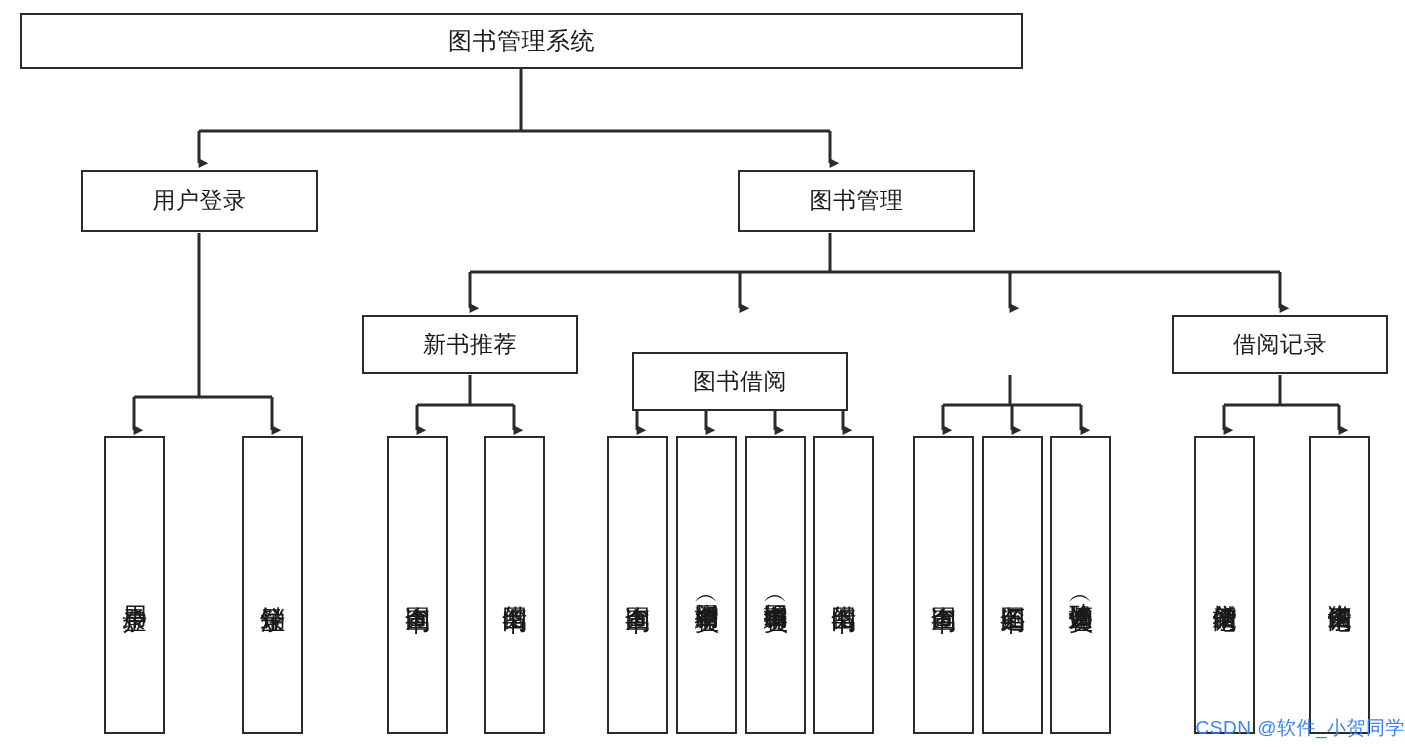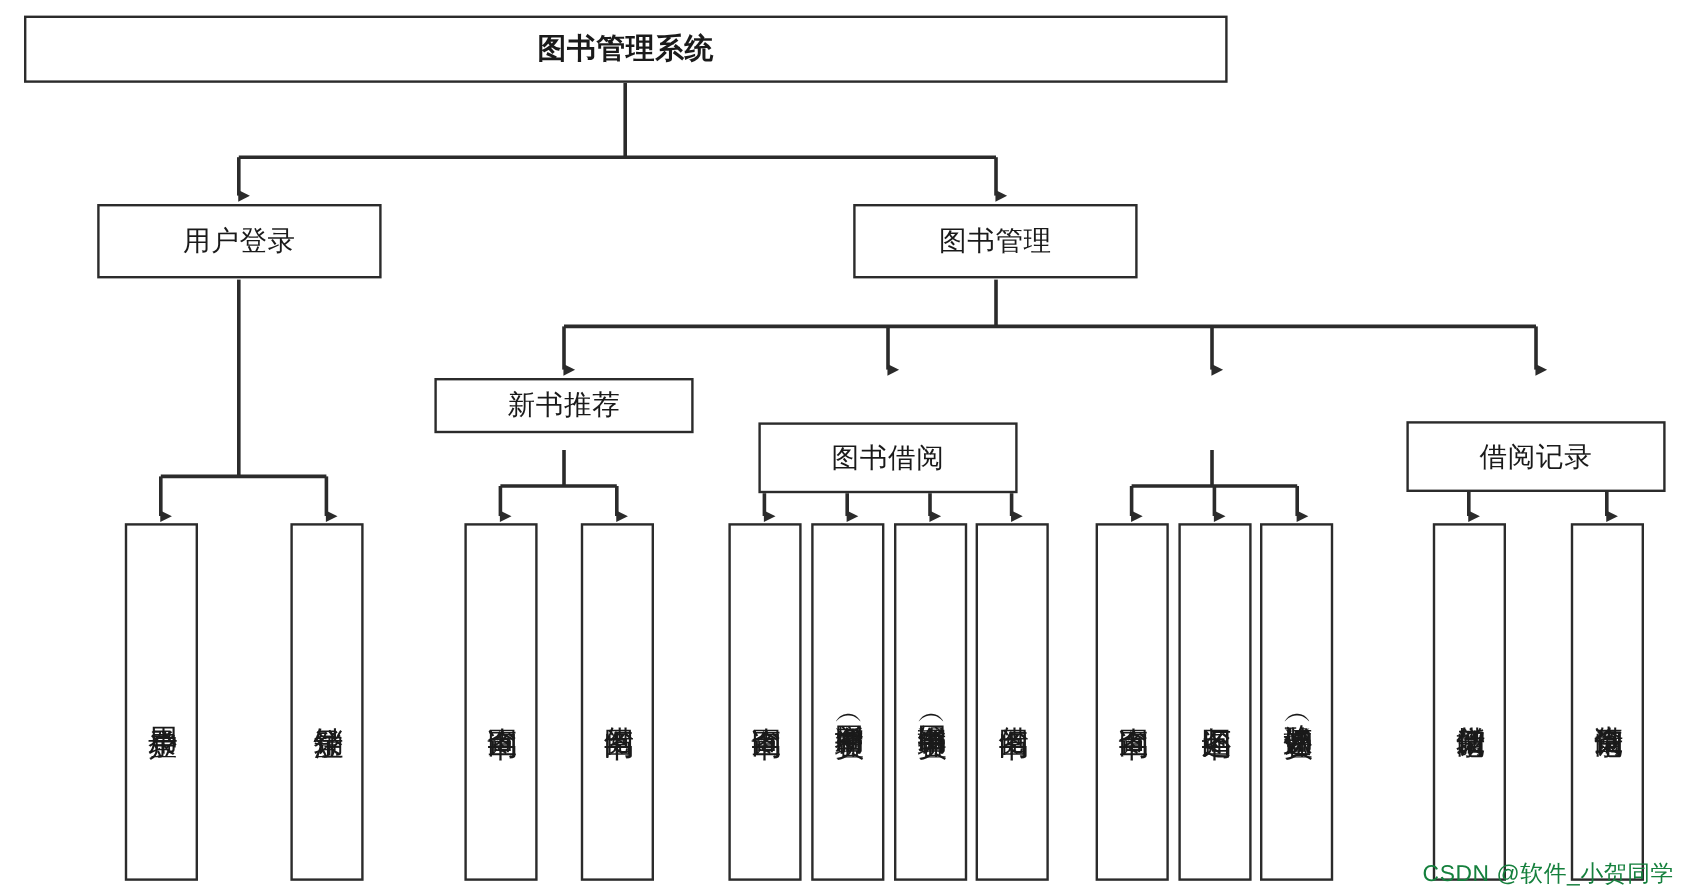--- a/index.html
+++ b/index.html
@@ -44,21 +44,20 @@
     line-height: 1.18;
     white-space: nowrap;
   }
   
   .node.horiz .node-label {
     font-size: 23px;
     letter-spacing: 0.5px;
   }
   .node.root .node-label {
     font-size: 24px;
-    font-weight: bold;
   }
   
   .node.vert {
     align-items: center;
     justify-content: center;
     padding-top: 6px;
   }
   .node.vert .node-label {
     writing-mode: vertical-rl;
     text-orientation: upright;
@@ -66,24 +65,24 @@
     line-height: 1.02;
     letter-spacing: 1px;
     white-space: nowrap;
     max-height: 100%;
   }
   .node.vert.tall-text .node-label {
     font-size: 24px;
   }
   #watermark {
     position: absolute;
-    right: 10px;
+    right: 0;
     bottom: 6px;
     font-size: 19px;
-    color: #15803d;
+    color: #3b82f6;
     letter-spacing: 0.5px;
     white-space: nowrap;
     user-select: none;
   }
 </style>
 </head>
 <body>
 
 <div id="diagram-root">
 
@@ -137,31 +136,31 @@
     </g>
   </svg>
 
   <div class="node horiz root" style="left:20px; top:13px; width:1003px; height:56px;">
     <span class="node-label">图书管理系统</span>
   </div>
 
   <div class="node horiz" style="left:81px; top:170px; width:237px; height:62px;">
     <span class="node-label">用户登录</span>
   </div>
-  <div class="node horiz" style="left:711px; top:170px; width:237px; height:62px;">
+  <div class="node horiz" style="left:738px; top:170px; width:237px; height:62px;">
     <span class="node-label">图书管理</span>
   </div>
 
-  <div class="node horiz" style="left:362px; top:315px; width:216px; height:46px;">
+  <div class="node horiz" style="left:362px; top:315px; width:216px; height:59px;">
     <span class="node-label">新书推荐</span>
   </div>
   <div class="node horiz" style="left:632px; top:315px; width:216px; height:59px;margin-top:37px;">
     <span class="node-label">图书借阅</span>
   </div>
-  <div class="node horiz" style="left:1172px; top:315px; width:216px; height:59px;margin-top:36px;">
+  <div class="node horiz" style="left:1172px; top:315px; width:216px; height:59px;">
     <span class="node-label">借阅记录</span>
   </div>
 
   <div class="node vert" style="left:104px; top:436px; width:61px; height:298px;">
     <span class="node-label">用户登录</span>
   </div>
   <div class="node vert" style="left:242px; top:436px; width:61px; height:298px;">
     <span class="node-label">注销登录</span>
   </div>
 

